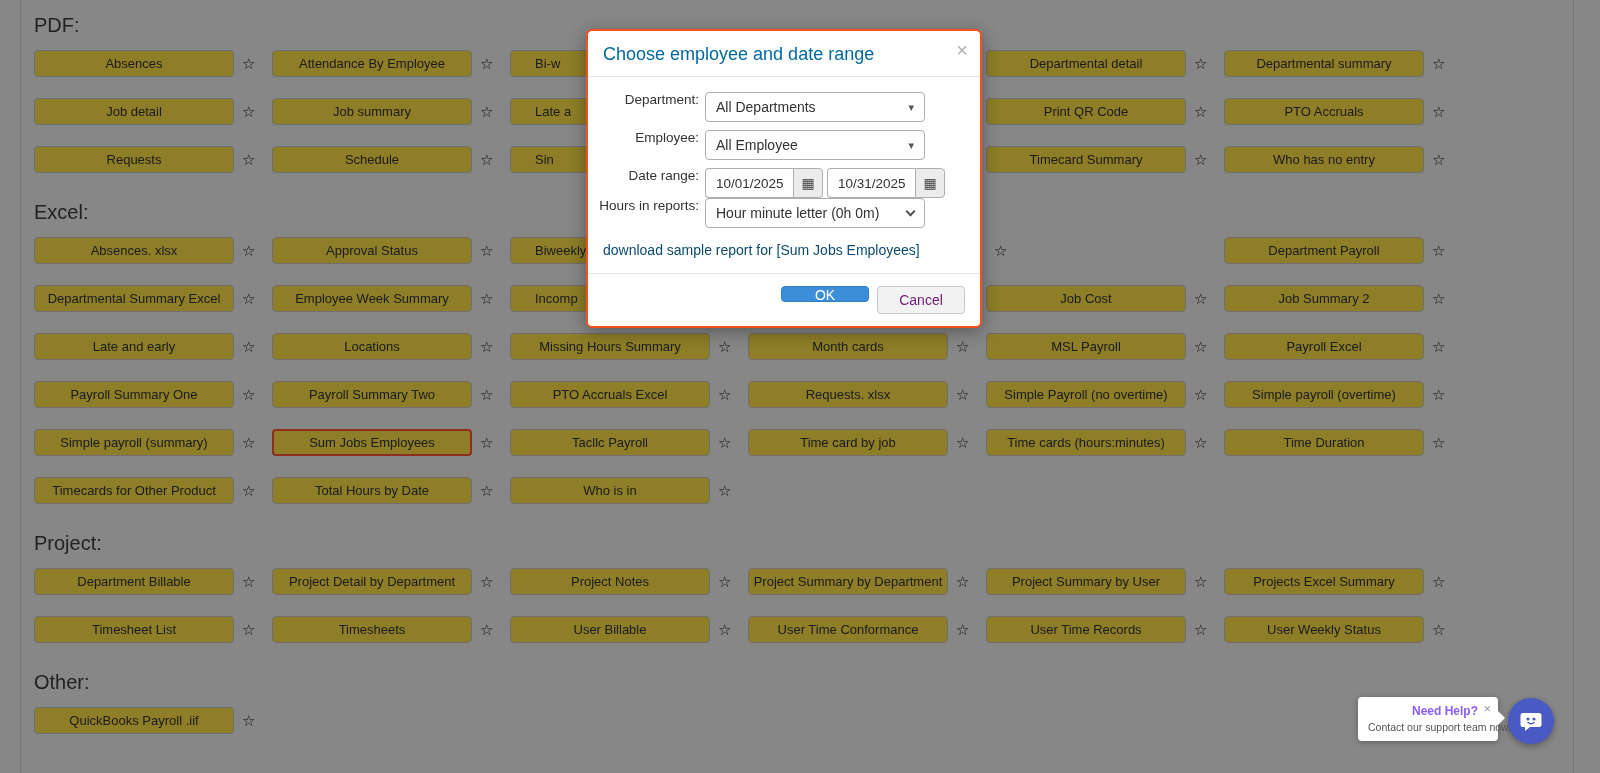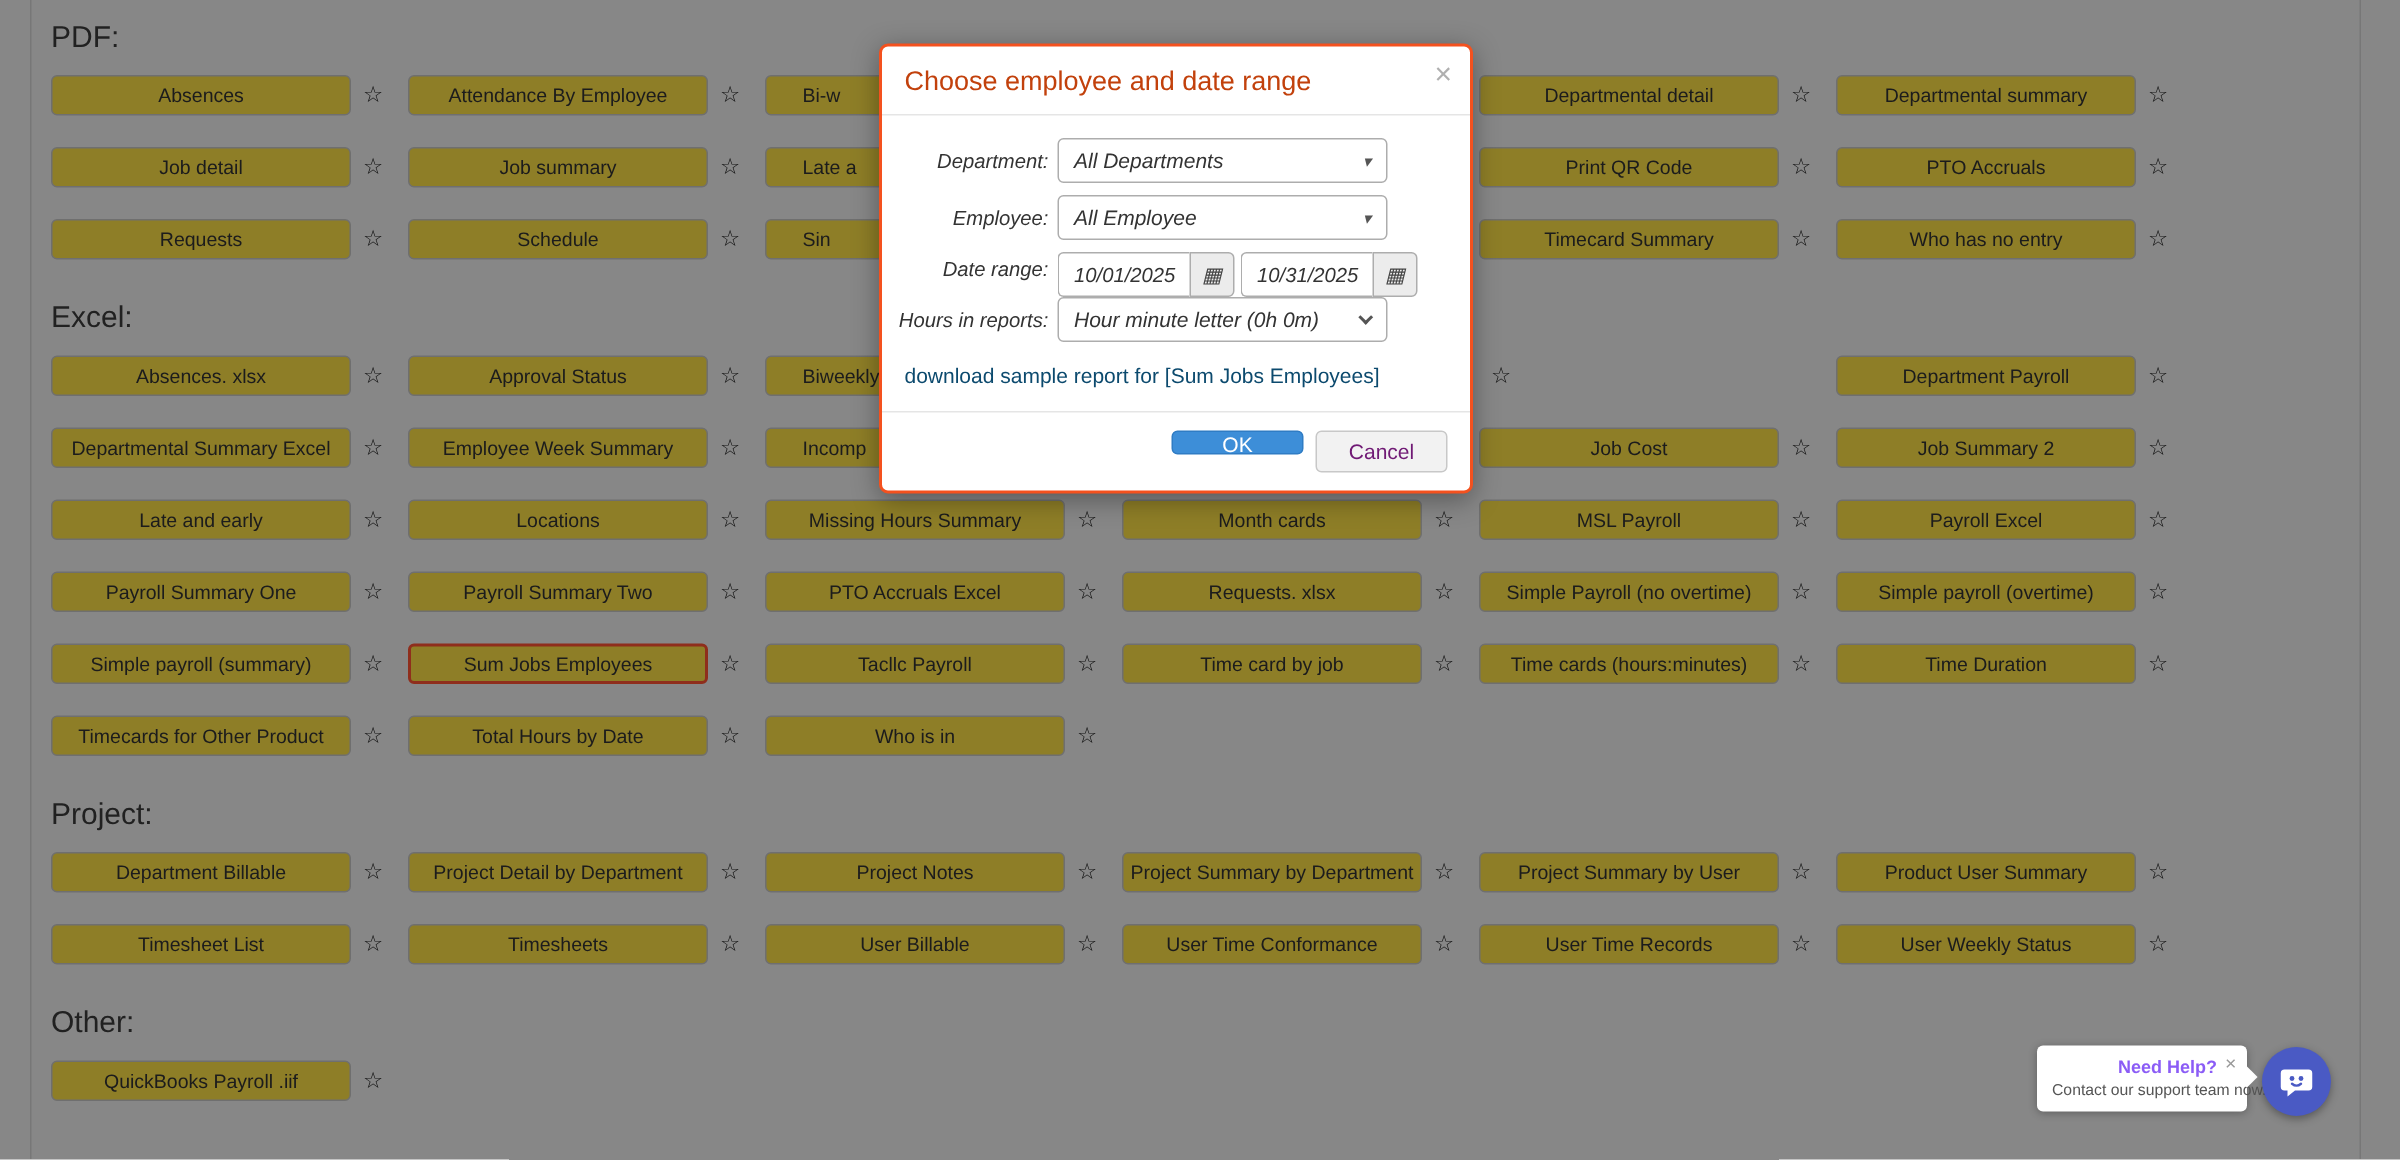--- a/index.html
+++ b/index.html
@@ -26,24 +26,24 @@
 
   #overlay { position:absolute; inset:0; background:rgba(0,0,0,0.44); z-index:10; }
 
   
   #modal {
     position:absolute; left:586px; top:29px; width:396px; z-index:20;
     background:#fff; border:2px solid #f4511e; border-radius:6px;
     box-shadow:0 4px 18px rgba(0,0,0,0.35);
   }
   .modal-header { position:relative; padding:13px 15px 11px 15px; border-bottom:1px solid #e5e5e5; }
-  .modal-title { font-size:18px; color:#c2410c; }
+  .modal-title { font-size:18px; color:#0369a1; }
   .modal-close { position:absolute; right:12px; top:8px; font-size:20px; color:#b0b0b0; cursor:pointer; }
   .modal-body { padding:15px 15px 14px 8px; }
-  .form-row { display:flex; align-items:center; margin-bottom:8px;font-style:italic; }
+  .form-row { display:flex; margin-bottom:8px; }
   .form-label { width:103px; text-align:right; font-size:13.5px; color:#333; margin-right:6px; white-space:nowrap; flex:none; }
   .select-box {
     width:220px; height:30px; border:1px solid #adadad; border-radius:4px; background:#fff;
     display:flex; align-items:center; padding:0 10px; font-size:14px; color:#333; cursor:pointer;
   }
   .select-box .caret { margin-left:auto; font-size:11px; color:#555; }
   .chev { width:7px; height:7px; border-right:2px solid #555; border-bottom:2px solid #555;
           transform:rotate(45deg); margin-left:auto; margin-top:-4px; }
   .date-group { display:flex; height:22px; }
   .date-group + .date-group { margin-left:4px; }
@@ -298,21 +298,21 @@
         </div>
         <div class="cell">
           <div class="btn">Project Summary by Department</div>
           <span class="star">☆</span>
         </div>
         <div class="cell">
           <div class="btn">Project Summary by User</div>
           <span class="star">☆</span>
         </div>
         <div class="cell">
-          <div class="btn">Product User Summary</div>
+          <div class="btn">Projects Excel Summary</div>
           <span class="star">☆</span>
         </div>
         <div class="cell">
           <div class="btn">Timesheet List</div>
           <span class="star">☆</span>
         </div>
         <div class="cell">
           <div class="btn">Timesheets</div>
           <span class="star">☆</span>
         </div>

